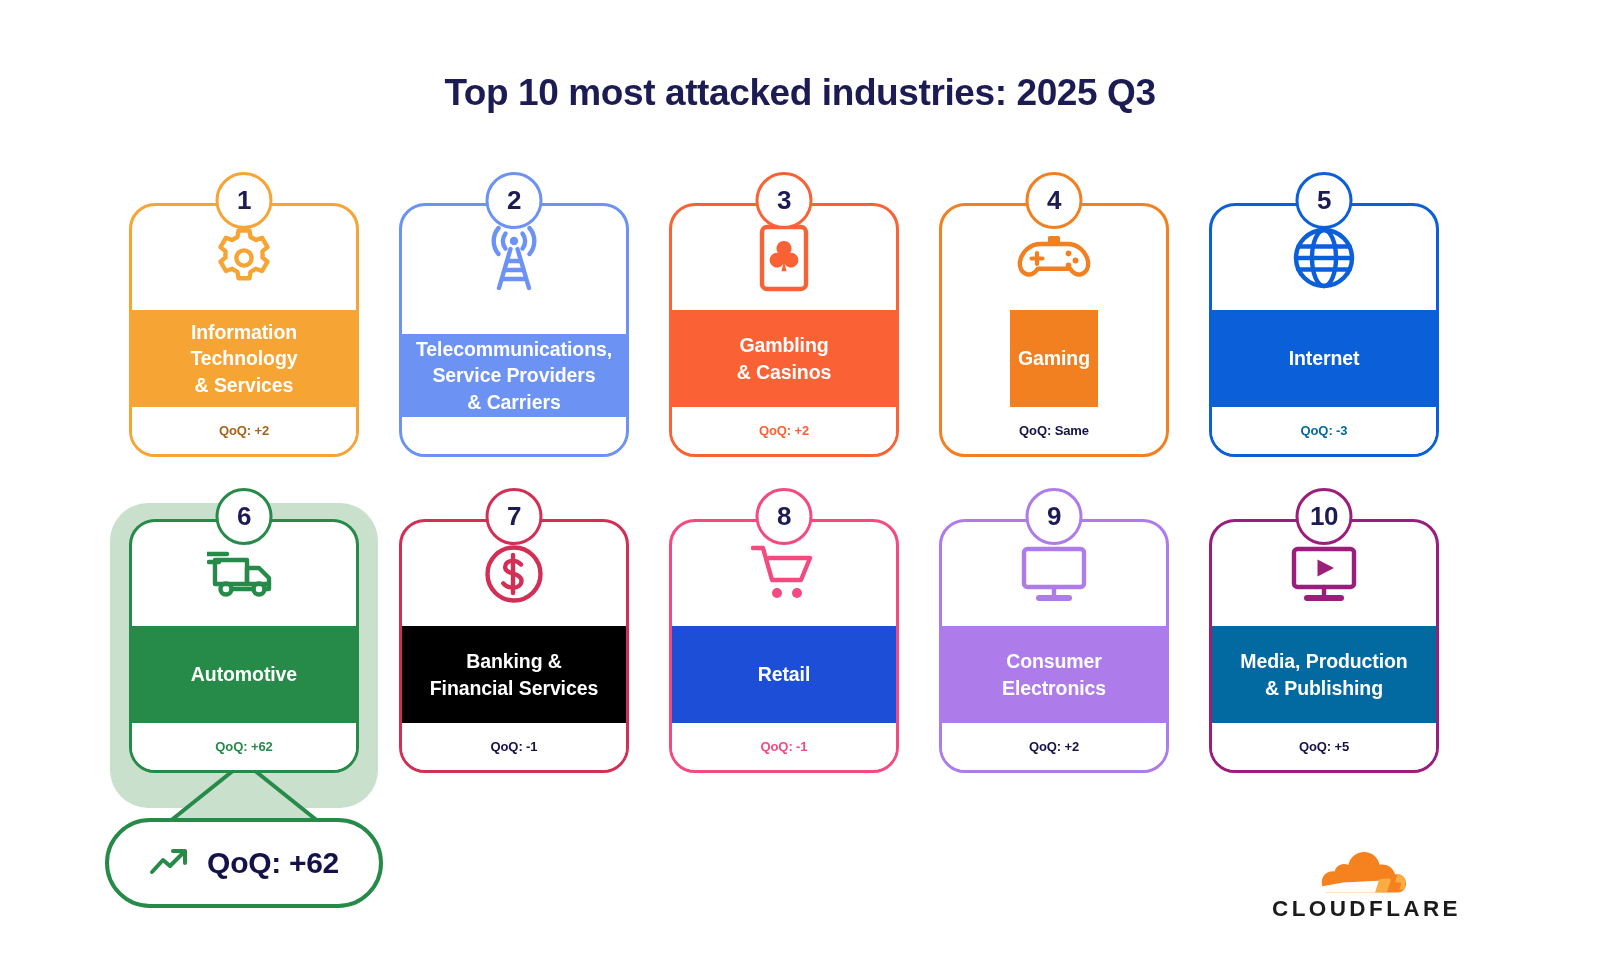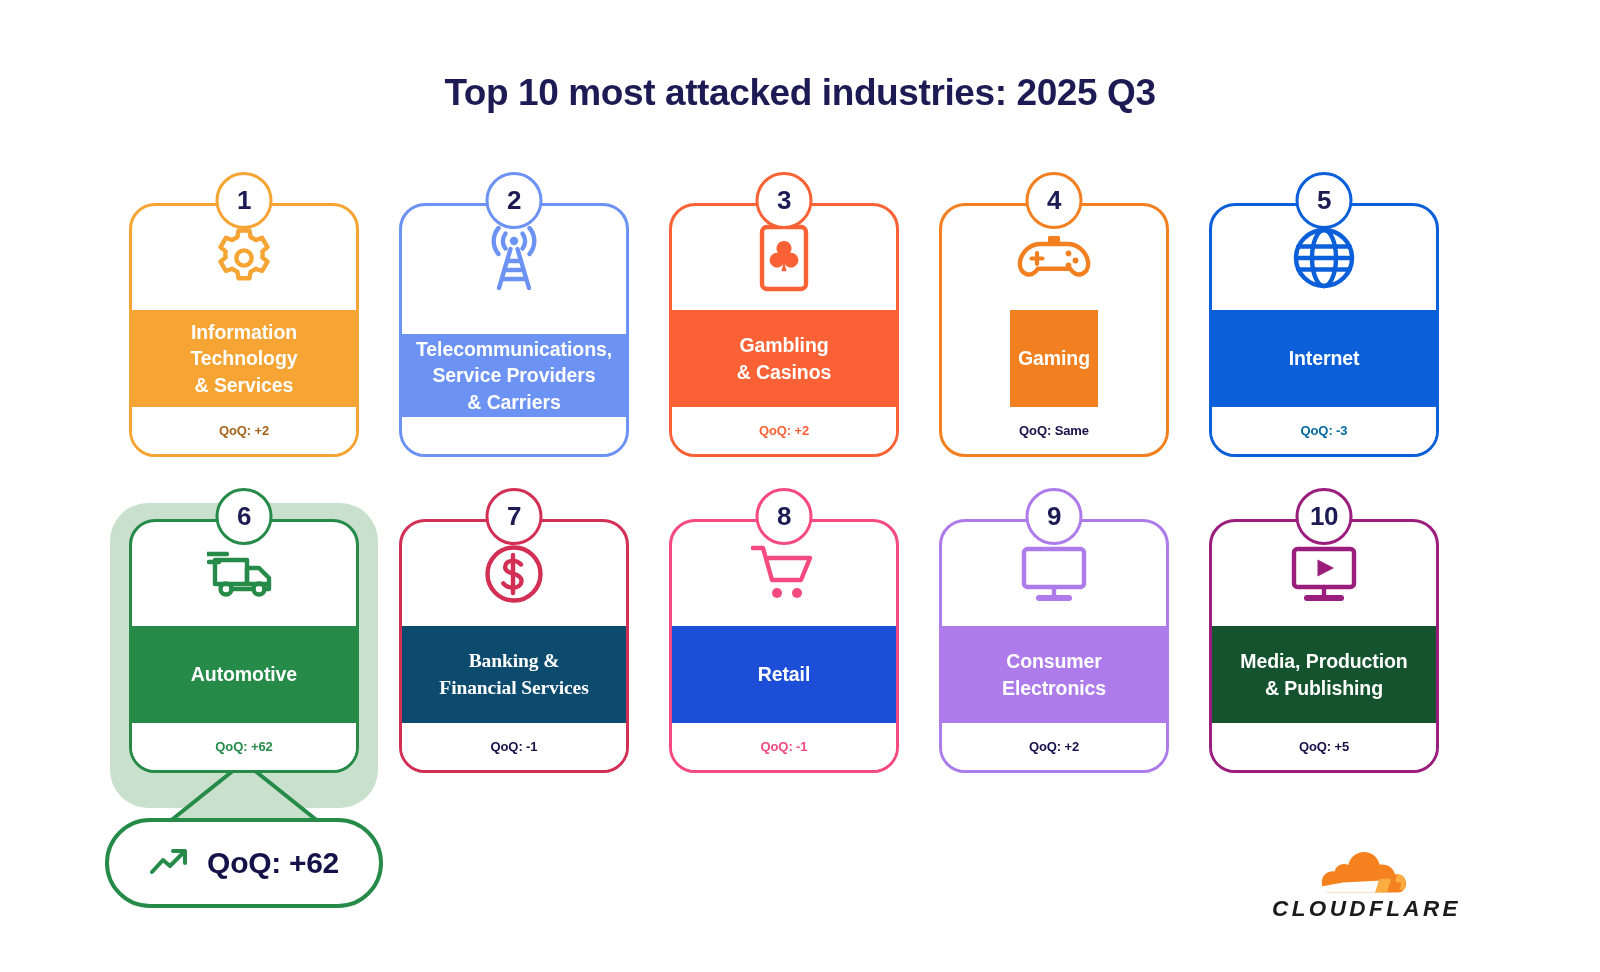--- a/index.html
+++ b/index.html
@@ -168,21 +168,20 @@
     z-index: 1;
   }
 
   
   #cf-logo {
     position: absolute;
     left: 1272px;
     top: 852px;
     width: 176px;
     z-index: 3;
-    font-style: italic;
   }
   #cf-logo-mark { display: block; margin: 0 auto 4px auto; }
   #cf-wordmark {
     font-size: 22.5px;
     font-weight: bold;
     letter-spacing: 3.4px;
     color: #1B1B1B;
     text-align: center;
     line-height: 1;
   }
@@ -330,21 +329,21 @@
       </div>
       <div class="card-slot">
         <div class="card" style="border-color: rgb(211, 47, 85);">
           <div class="card-icon-area">
             <svg width="60" height="60" viewBox="0 0 60 60">
               <circle cx="30" cy="30" r="26.5" stroke="#D32F55" fill="none" stroke-width="4.4" stroke-linecap="round" stroke-linejoin="round"></circle>
               <path d="M37 20.5 c-2.2 -2.6 -5 -3.6 -8.3 -3.6 c-4.5 0 -7.6 2.4 -7.6 6.1 c0 3.8 3.0 5.3 7.8 6.6 c5.2 1.4 8.6 2.9 8.6 7.1 c0 4.2 -3.6 6.9 -8.6 6.9 c-4.0 0 -7.3 -1.4 -9.6 -4.2" stroke="#D32F55" fill="none" stroke-width="4.4" stroke-linecap="round" stroke-linejoin="round"></path>
               <path d="M29 11 v38" stroke="#D32F55" fill="none" stroke-width="4.4" stroke-linecap="round" stroke-linejoin="round"></path>
             </svg>
           </div>
-          <div class="card-band" style="background: #0c4a6e; font-family: Liberation Serif, serif;">
+          <div class="card-band" style="background: #000000;">
             <div class="card-band-label">Banking &amp;<br>Financial Services</div>
           </div>
           <div class="card-footer">
             <div class="card-qoq" style="color: rgb(21, 18, 74);">QoQ: -1</div>
           </div>
         </div>
         <div class="badge" style="border-color: rgb(211, 47, 85);">
           <span class="badge-num" style="color: rgb(29, 27, 84);">7</span>
         </div>
       </div>
@@ -391,21 +390,21 @@
       <div class="card-slot">
         <div class="card" style="border-color: rgb(155, 29, 124);">
           <div class="card-icon-area">
             <svg width="66" height="56" viewBox="0 0 66 56">
               <rect x="3" y="3" width="60" height="38" rx="3.5" stroke="#9B1D7C" fill="none" stroke-width="4.4" stroke-linecap="round" stroke-linejoin="round"></rect>
               <path d="M26.5 13.5 L43 22 L26.5 30.5 z" fill="#9B1D7C"></path>
               <path d="M33 41 v8" stroke="#9B1D7C" fill="none" stroke-width="4.4" stroke-linecap="round" stroke-linejoin="round"></path>
               <path d="M16 52 h34" stroke="#9B1D7C" stroke-width="6" stroke-linecap="round"></path>
             </svg>
           </div>
-          <div class="card-band" style="background: #14532d;">
+          <div class="card-band" style="background: #0369a1;">
             <div class="card-band-label">Media, Production<br>&amp; Publishing</div>
           </div>
           <div class="card-footer">
             <div class="card-qoq" style="color: rgb(21, 18, 74);">QoQ: +5</div>
           </div>
         </div>
         <div class="badge" style="border-color: rgb(155, 29, 124);">
           <span class="badge-num" style="color: rgb(29, 27, 84);">10</span>
         </div>
       </div>

